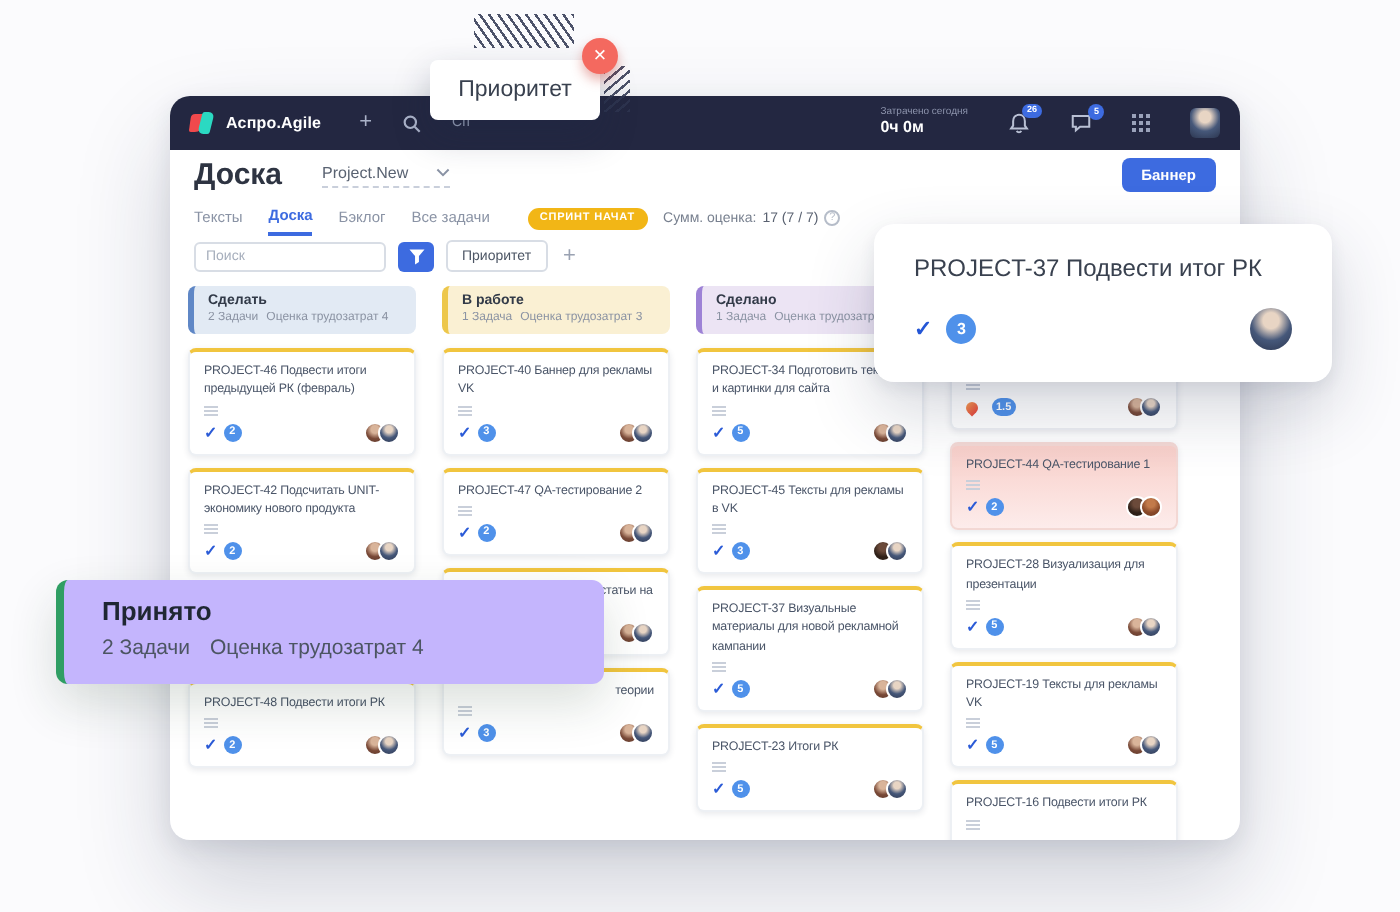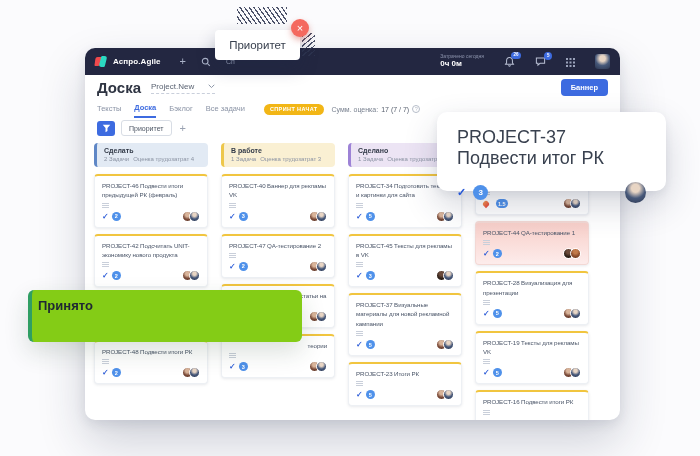--- a/index.html
+++ b/index.html
@@ -27,21 +27,21 @@
   .time .val{display:block;font-size:8px;color:#fff;font-weight:bold}
   .badged{position:relative;display:inline-flex}
   .mini-badge{position:absolute;top:-4px;right:-6px;background:#3d6be0;color:#fff;font-size:4.5px;
               line-height:1;padding:1.5px 2.5px;border-radius:5px;font-weight:bold}
   .nav-avatar{width:15px;height:15px;border-radius:3px;
               background:radial-gradient(circle at 50% 30%,#e8d5c4 22%,#46587a 55%,#2c3650)}
 
   
   .board-head{position:absolute;top:31px;left:12px;right:12px;display:flex;align-items:center}
   .b-title{font-size:15px;font-weight:bold;color:#2e3442}
-  .b-project{display:inline-flex;align-items:center;gap:14px;margin-left:10px;font-size:8px;color:#5a6372;
+  .b-project{display:inline-flex;align-items:center;gap:14px;margin-left:20px;font-size:8px;color:#5a6372;
              border-bottom:1px dashed #c9cfdb;padding-bottom:2px}
   .create-btn{margin-left:auto;background:#3d6be0;color:#fff;font-size:7.5px;font-weight:bold;
               padding:4px 10px;border-radius:4px;border:none}
 
   
   .tabs{position:absolute;top:55px;left:12px;right:12px;display:flex;align-items:center;font-size:7.5px}
   .tab{color:#8a93a5;margin-right:13px;padding-bottom:4px}
   .tab.active{color:#3d6be0;font-weight:bold;border-bottom:2px solid #3d6be0}
   .sprint-badge{background:#f2b616;color:#fff;font-size:5.5px;font-weight:bold;letter-spacing:.4px;
                 padding:2.5px 6px;border-radius:8px;margin-left:6px;margin-bottom:3px}
@@ -103,32 +103,32 @@
   .close-badge{position:absolute;top:-11px;right:-9px;width:18px;height:18px;border-radius:50%;background:#f4695f;
                color:#fff;font-size:11px;display:flex;align-items:center;justify-content:center;
                box-shadow:0 3px 6px rgba(200,60,50,.4)}
   .hatch{position:absolute;opacity:.85;z-index:29}
   .hatch1{left:237px;top:7px;width:50px;height:17px;
           background:repeating-linear-gradient(55deg,#2e3550 0 1.2px,transparent 1.2px 3.8px)}
   .hatch2{left:302px;top:33px;width:13px;height:23px;
           background:repeating-linear-gradient(-40deg,#2e3550 0 1.2px,transparent 1.2px 3.8px)}
 
   
-  .accepted{position:absolute;left:28px;top:290px;width:274px;height:52px;background:#84cc16;
-            border-left:4px solid #2f9e63;border-radius:6px;padding:8px 0 0 6px;z-index:20;
+  .accepted{position:absolute;left:28px;top:290px;width:274px;height:52px;background:#c4b5fd;
+            border-left:4px solid #2f9e63;border-radius:6px;padding:8px 0 0 19px;z-index:20;
             box-shadow:0 10px 24px rgba(30,60,40,.16)}
   .accepted .ttl{font-size:13px;font-weight:bold;color:#1f2733}
   .accepted .meta{font-size:10.5px;color:#4c5562;margin-top:5px}
   .accepted .meta .sep{display:inline-block;width:10px}
 
   
   .float-card{position:absolute;left:437px;top:112px;width:229px;height:79px;background:#fff;border-radius:10px;
               padding:15px 20px 12px;z-index:25;
               box-shadow:0 14px 34px rgba(40,50,80,.20),0 3px 8px rgba(40,50,80,.08)}
-  .float-card .ttl{font-size:18px;color:#39414f}
+  .float-card .ttl{font-size:12px;color:#39414f}
   .fc-foot{display:flex;align-items:center;justify-content:space-between;margin-top:13px}
   .fc-left{display:inline-flex;align-items:center}
   .fc-check{color:#2456d6;font-size:11px;font-weight:bold}
   .fc-badge{display:inline-flex;align-items:center;justify-content:center;background:#4f91ea;color:#fff;
             font-size:8px;width:15px;height:15px;border-radius:50%;margin-left:7px;font-weight:bold}
   .fc-av{width:21px;height:21px;border-radius:50%;
          background:radial-gradient(circle at 50% 30%,#e8d5c4 22%,#46587a 55%,#2c3650)}
 </style>
 </head>
 <body>
@@ -202,20 +202,21 @@
     <span class="tab">Все задачи</span>
     <span class="sprint-badge">СПРИНТ НАЧАТ</span>
     <span class="summary">
       <span>Сумм. оценка:</span>
       <span class="v">17 (7 / 7)</span>
       <span class="q-icon">?</span>
     </span>
   </div>
 
   <div class="filter-row">
+    <input class="search" placeholder="Поиск" style="">
     <button class="filter-btn">
       <svg width="9" height="9" viewBox="0 0 12 12" fill="#fff">
         <path d="M1 1 H11 L7.3 5.4 V9.4 L4.7 11 V5.4 Z"></path>
       </svg>
     </button>
     <button class="chip">Приоритет</button>
     <button class="plus-btn">+</button>
   </div>
 
   <div class="columns">
@@ -469,20 +470,23 @@
 <div class="hatch hatch1"></div>
 <div class="hatch hatch2"></div>
 
 <div class="tooltip">
   <span class="txt">Приоритет</span>
   <span class="close-badge">×</span>
 </div>
 
 <div class="accepted">
   <div class="ttl">Принято</div>
+  <div class="meta">
+    <span>2 Задачи</span><span class="sep"></span><span>Оценка трудозатрат 4</span>
+  </div>
 </div>
 
 <div class="float-card">
   <div class="ttl">PROJECT-37 Подвести итог РК</div>
   <div class="fc-foot">
     <span class="fc-left">
       <span class="fc-check">✓</span>
       <span class="fc-badge">3</span>
     </span>
     <span class="fc-av"></span>

